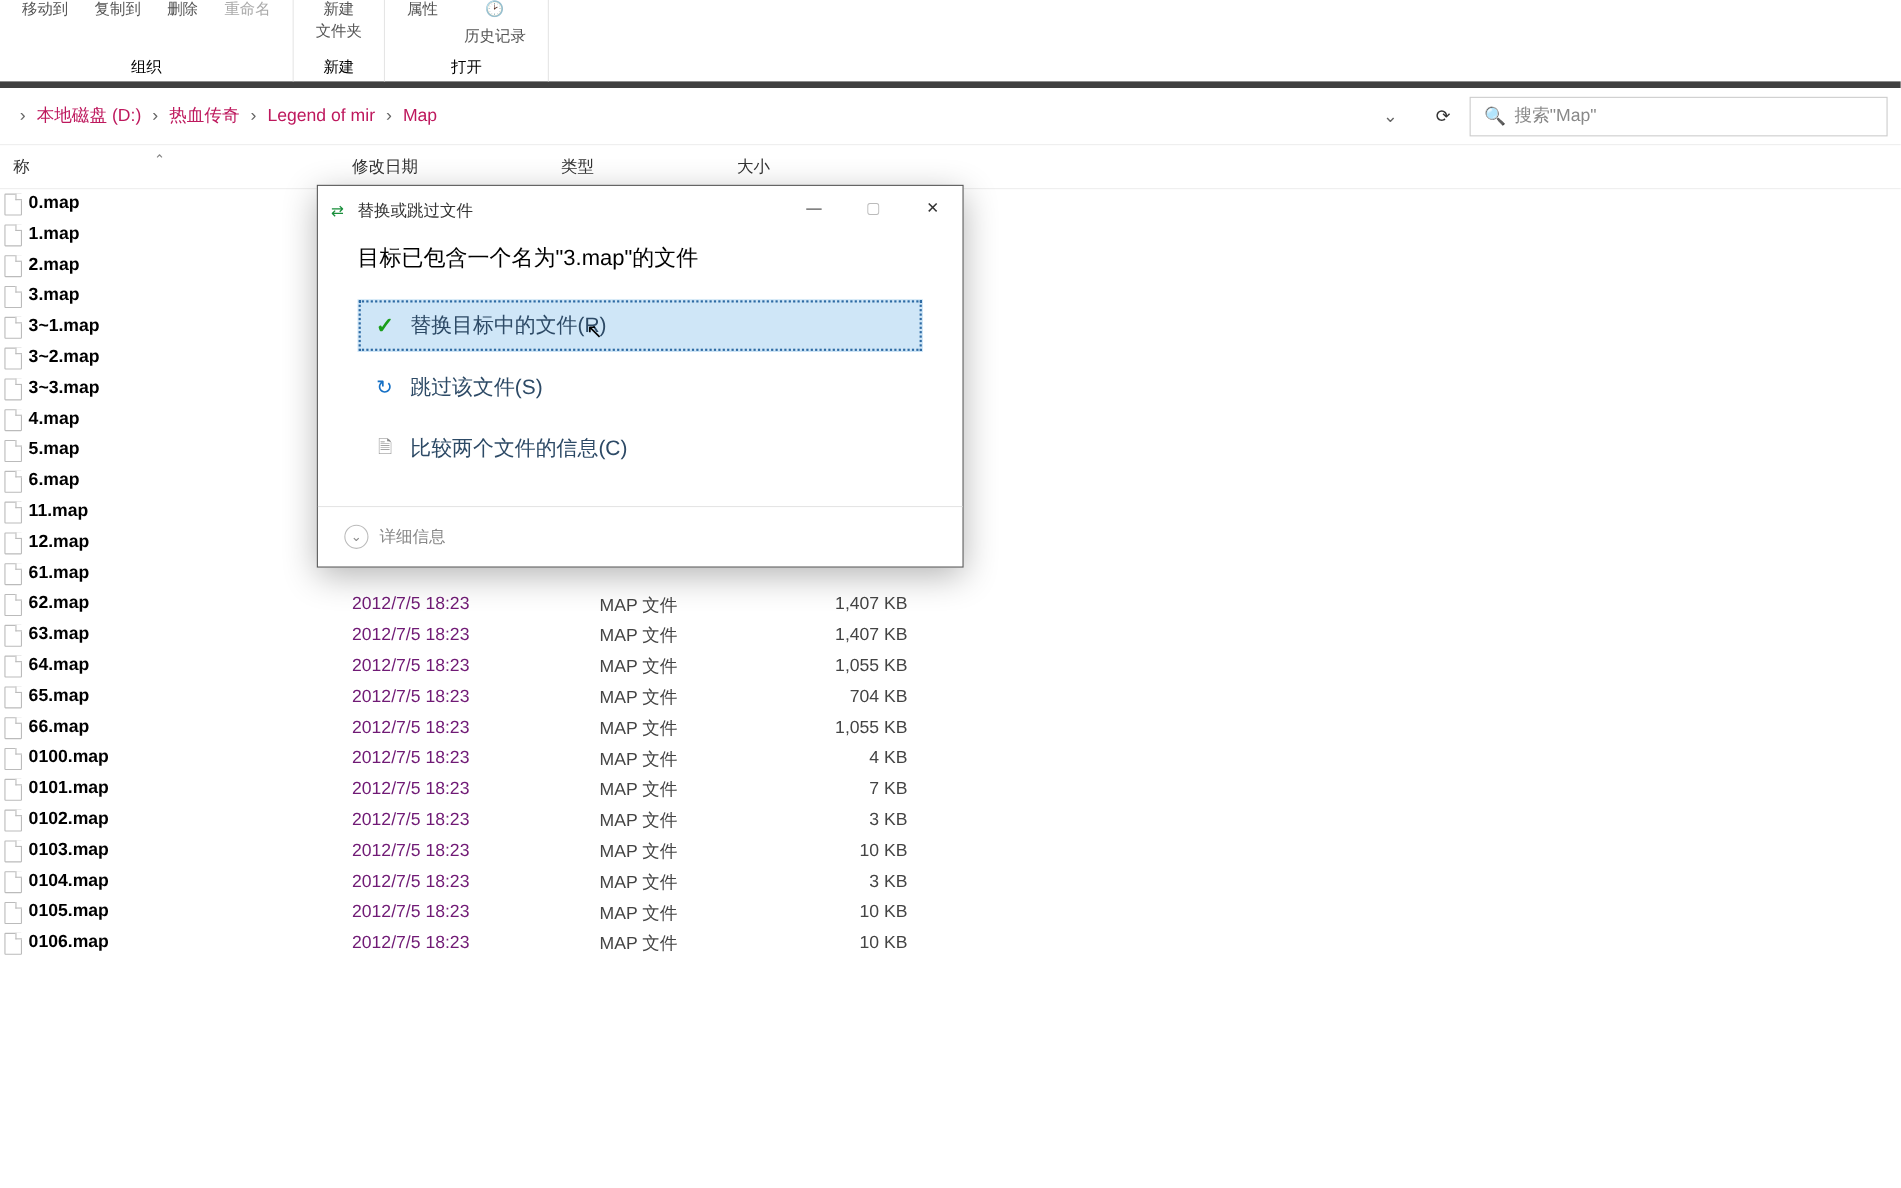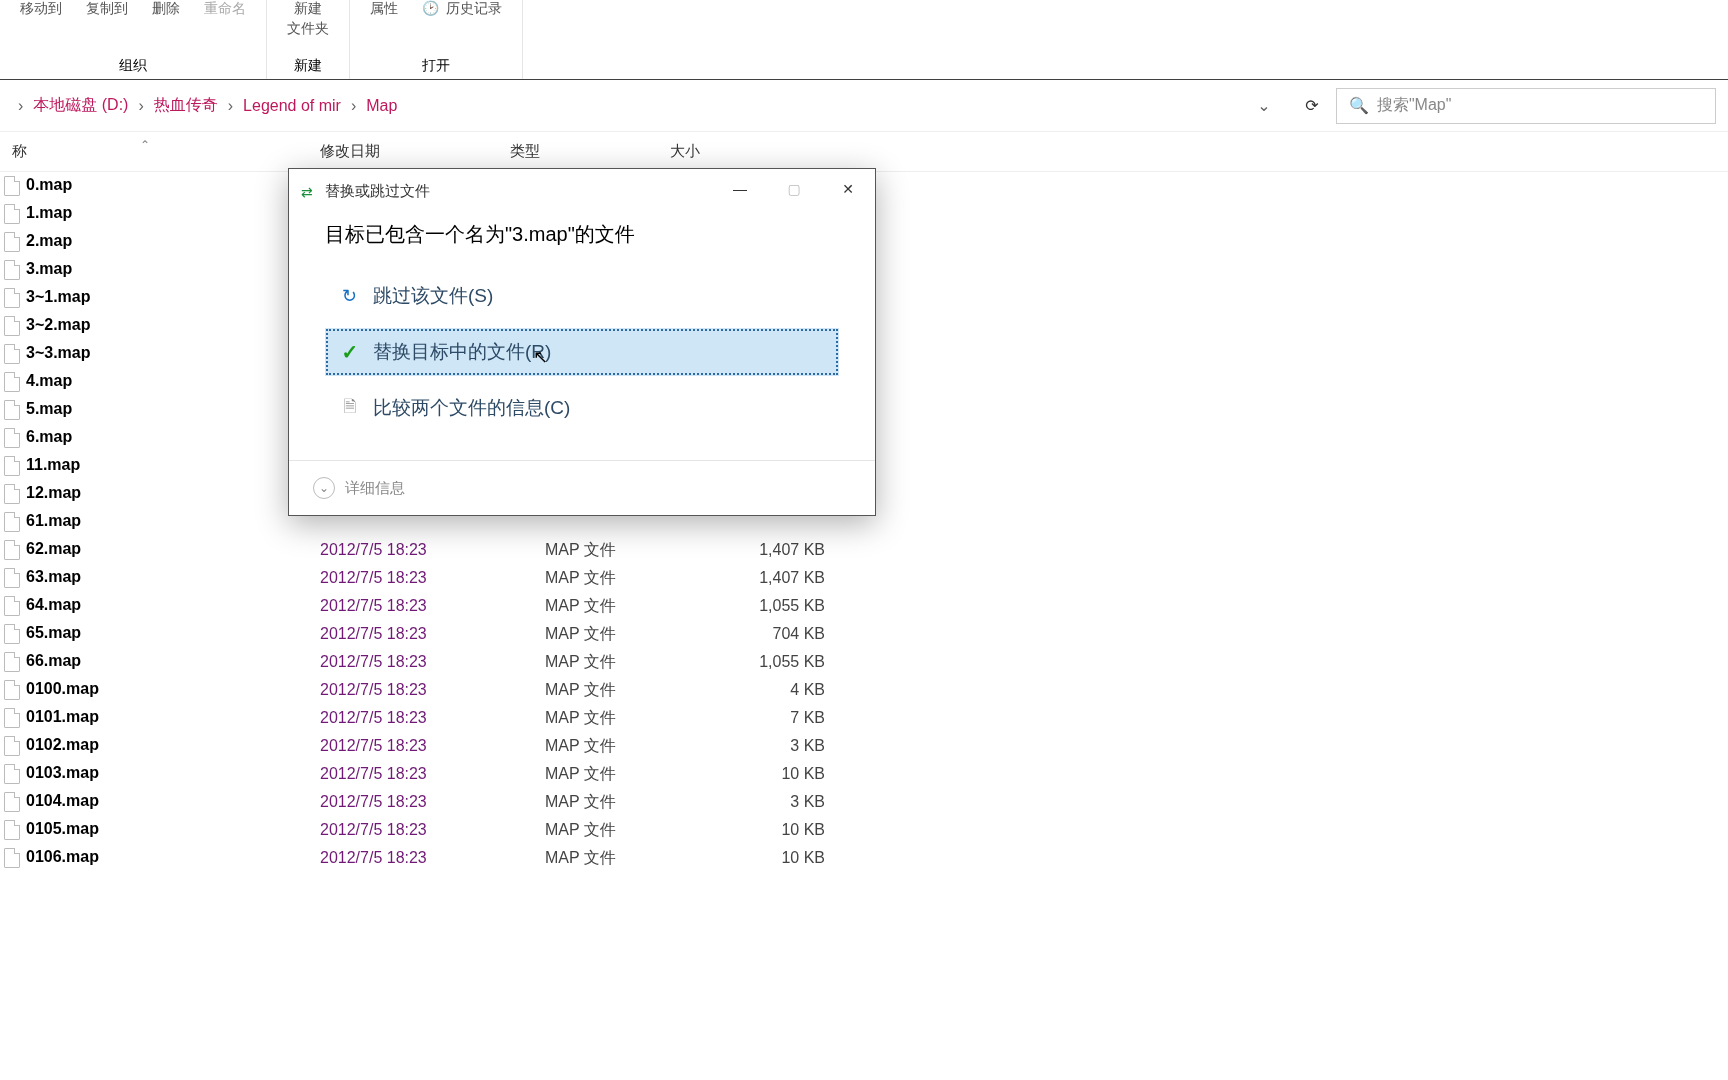--- a/index.html
+++ b/index.html
@@ -1,26 +1,26 @@
 <!DOCTYPE html>
 <html><head>
 <meta charset="utf-8">
 <style>
   * { box-sizing: border-box; margin: 0; padding: 0; }
   body { font-family: "Microsoft YaHei", "Segoe UI", sans-serif; font-size: 15px; background: #fff; color: #000; width: 1728px; height: 1080px; overflow: hidden; position: relative; }
   
   
-  .ribbon { height: 80px; border-bottom: 1px solid #404040; display: flex; padding-top: 0; }
+  .ribbon { height: 80px; border-bottom: 6px solid #404040; display: flex; padding-top: 0; }
   .ribbon-group { display: flex; flex-direction: column; align-items: center; justify-content: space-between; border-right: 1px solid #e5e5e5; padding: 0 20px 4px; }
   .ribbon-items { display: flex; gap: 24px; align-items: flex-start; height: 48px; color: #555; }
   .ribbon-item { display: flex; flex-direction: column; align-items: center; font-size: 14px; gap: 2px; }
   .ribbon-item.small { font-size: 14px; }
   .ribbon-label { font-size: 14px; color: #000000; }
   .ribbon-v { display: flex; flex-direction: column; font-size: 14px; gap: 4px; }
-  .ribbon-v-row { display: flex; align-items: center; gap: 6px; }
+  .ribbon-v-row { display: flex; align-items: center; gap: 6px; flex-direction: column; }
   .ico { width: 18px; height: 18px; display: inline-block; }
   .ico.checks::before { content: "☑"; color: #5aa1d8; font-size: 16px; }
   .ico.hist::before { content: "🕑"; color: #888; font-size: 14px; }
 
   
   .navrow { display: flex; align-items: center; padding: 8px 12px; gap: 8px; height: 52px; border-bottom: 1px solid #eee; }
   .breadcrumb { flex: 1; display: flex; align-items: center; height: 36px; border: none; padding: 0 6px; gap: 10px; font-size: 16px; }
   .crumb { color: #be185d; }
   .chev { color: #666; }
   .bc-dropdown { width: 36px; text-align: center; color: #666; }
@@ -380,30 +380,30 @@
     <span>替换或跳过文件</span>
     <div class="win-btns">
       <div class="win-btn">—</div>
       <div class="win-btn disabled">▢</div>
       <div class="win-btn">✕</div>
     </div>
   </div>
   <div class="dialog-body">
     <div class="dlg-line2">目标已包含一个名为"3.map"的文件</div>
 
-    <div class="option">
-      <span class="opt-ico skip"></span>
-      <span>跳过该文件(S)</span>
-    </div>
     <div class="option selected">
       <span class="opt-ico ok"></span>
       <span>替换目标中的文件(R)</span>
       <span class="cursor">↖</span>
     </div>
     <div class="option">
+      <span class="opt-ico skip"></span>
+      <span>跳过该文件(S)</span>
+    </div>
+    <div class="option">
       <span class="opt-ico cmp"></span>
       <span>比较两个文件的信息(C)</span>
     </div>
   </div>
   <div class="dialog-footer">
     <span class="chev-circle">⌄</span>
     <span>详细信息</span>
   </div>
 </div>
 

